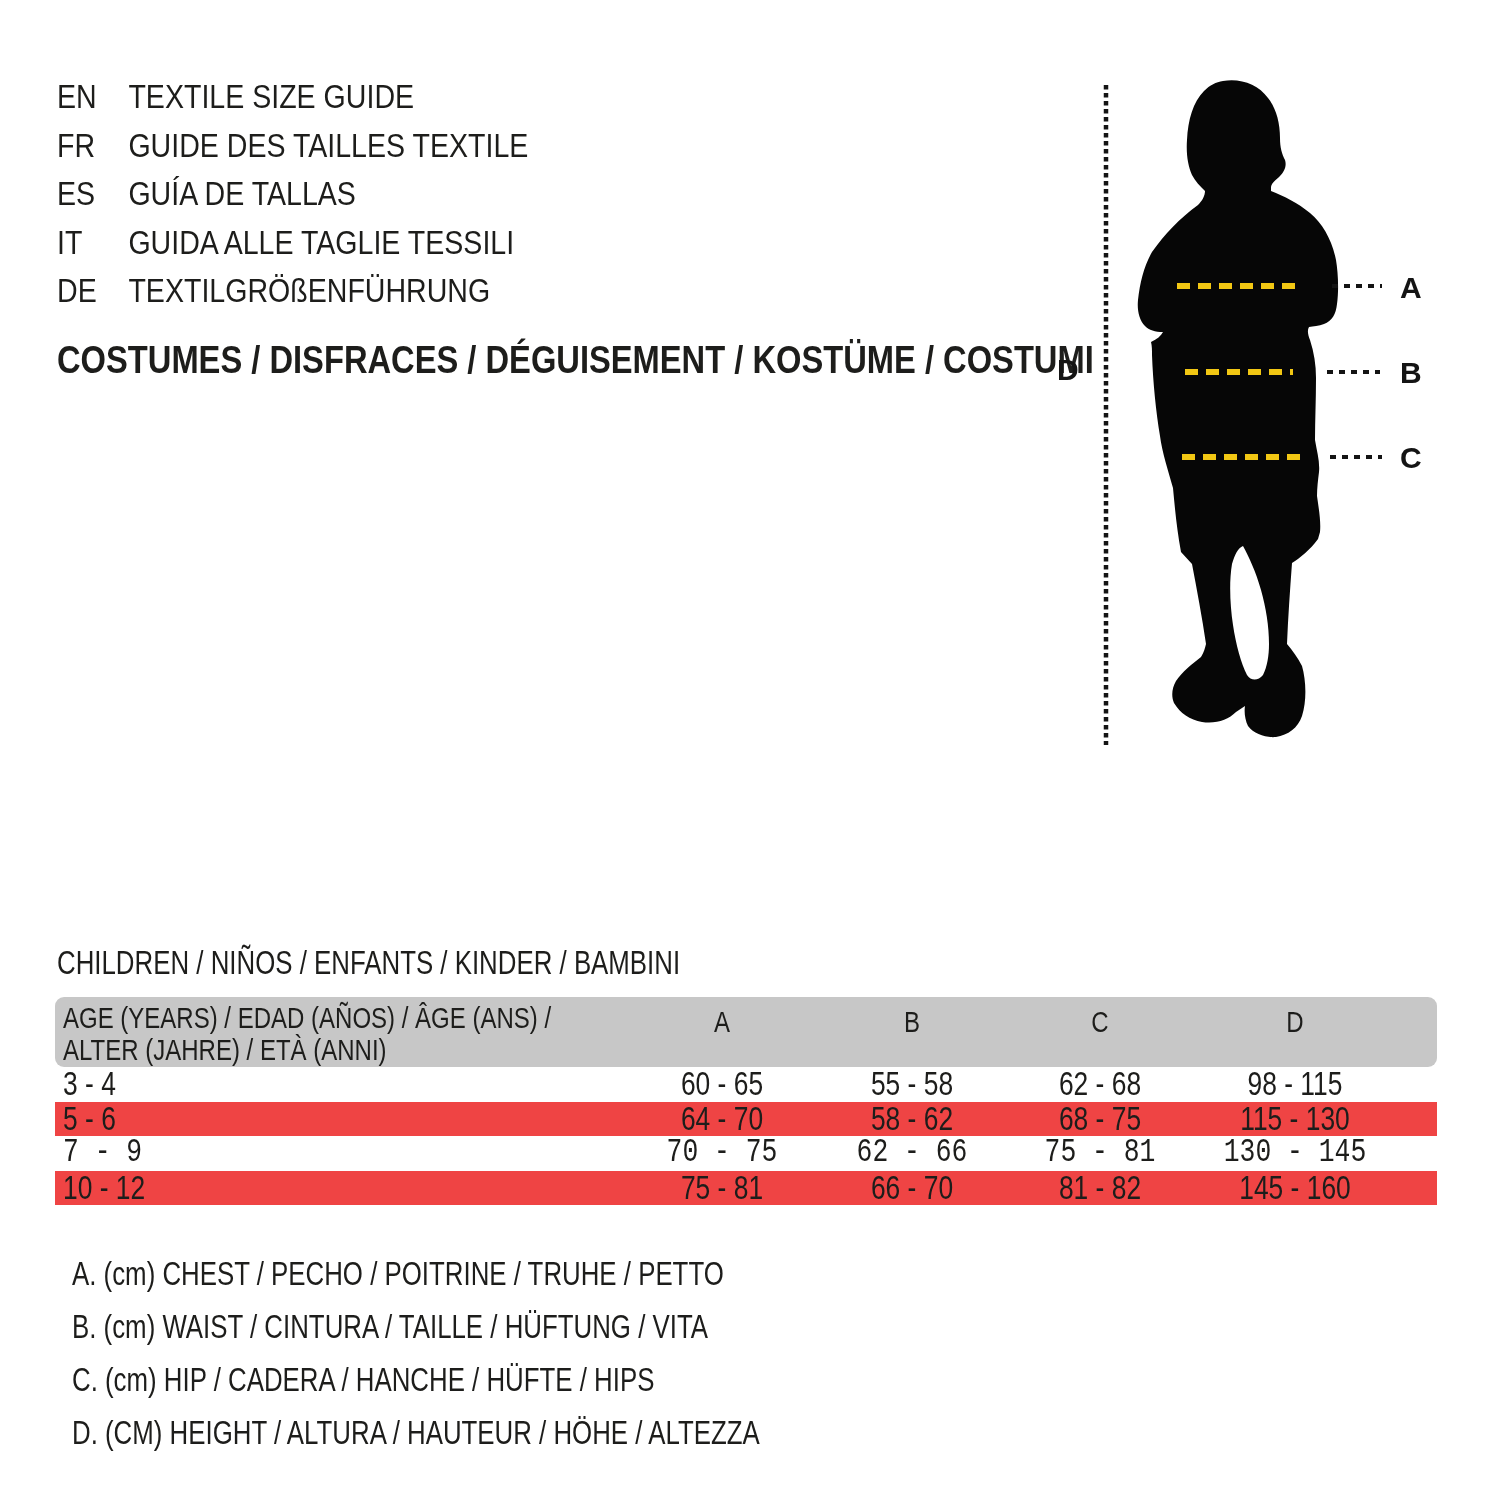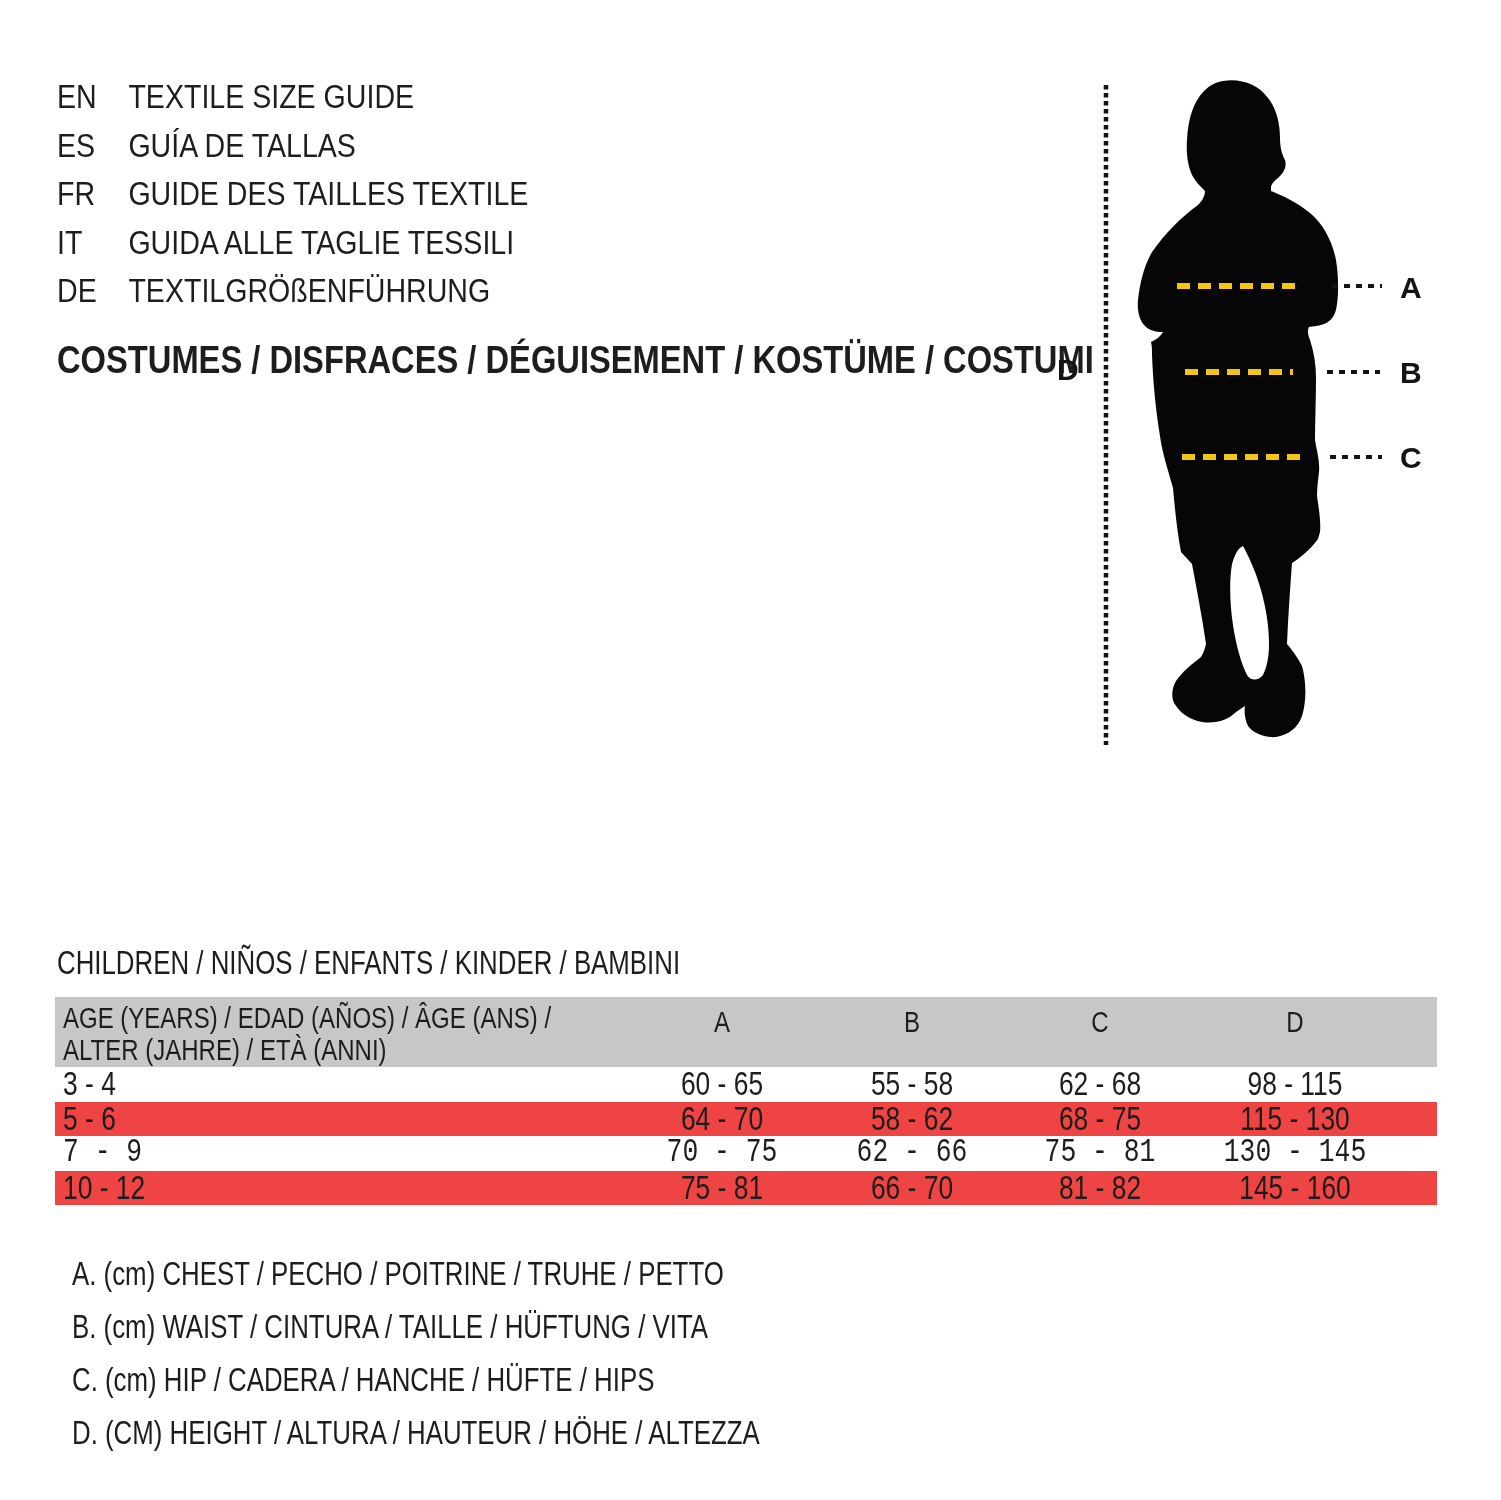--- a/index.html
+++ b/index.html
@@ -28,21 +28,21 @@
   
   .figure { position: absolute; left: 1040px; top: 60px; width: 420px; height: 700px; }
   .fig-label { font-family: "Liberation Sans", sans-serif; font-size: 30px; font-weight: bold; fill: #141414; }
 
   
   .section-title { position: absolute; left: 57px; top: 942px; font-size: 34px; line-height: 40px; }
   .section-title .inner { transform: scaleX(0.76); transform-origin: 0 50%; white-space: nowrap; display: inline-block; }
 
   
   .size-table { position: absolute; left: 55px; top: 997px; width: 1382px; height: 208px; }
-  .thead { position: absolute; left: 0; top: 0; width: 1382px; height: 70px; background: #c7c7c7; }
+  .thead { position: absolute; left: 0; top: 0; width: 1382px; height: 70px; background: #c7c7c7; border-radius: 9px; }
   .age-head { position: absolute; left: 8px; top: 5px; font-size: 30px; line-height: 32px; }
   .age-head .hl { transform: scaleX(0.8); transform-origin: 0 50%; white-space: nowrap; }
   .col-head { position: absolute; top: 9px; width: 200px; text-align: center; font-size: 30px; line-height: 32px; transform: scaleX(0.8); }
   .trow { position: absolute; left: 0; width: 1382px; height: 34.5px; }
   .trow.alt { background: #ef4444; }
   .r0 { top: 70px; } .r1 { top: 104.5px; } .r2 { top: 139px; font-family: Liberation Mono, monospace; } .r3 { top: 173.5px; }
   .age-cell { position: absolute; left: 8px; top: 0; font-size: 33px; line-height: 34.5px; transform: scaleX(0.8); transform-origin: 0 50%; white-space: nowrap; }
   .val-cell { position: absolute; top: 0; width: 200px; text-align: center; font-size: 33px; line-height: 34.5px; transform: scaleX(0.8); }
   .colA { left: 567px; } .colB { left: 757px; } .colC { left: 945px; } .colD { left: 1140px; }
 
@@ -53,24 +53,24 @@
 </head>
 <body>
 
 <div class="page">
 
   <div class="lang-list">
     <div class="lang-row">
       <span class="inner"><span class="lang-code">EN</span><span>TEXTILE SIZE GUIDE</span></span>
     </div>
     <div class="lang-row">
+      <span class="inner"><span class="lang-code">FR</span><span>GUIDE DES TAILLES TEXTILE</span></span>
+    </div>
+    <div class="lang-row">
       <span class="inner"><span class="lang-code">ES</span><span>GUÍA DE TALLAS</span></span>
-    </div>
-    <div class="lang-row">
-      <span class="inner"><span class="lang-code">FR</span><span>GUIDE DES TAILLES TEXTILE</span></span>
     </div>
     <div class="lang-row">
       <span class="inner"><span class="lang-code">IT</span><span>GUIDA ALLE TAGLIE TESSILI</span></span>
     </div>
     <div class="lang-row">
       <span class="inner"><span class="lang-code">DE</span><span>TEXTILGRÖßENFÜHRUNG</span></span>
     </div>
   </div>
 
   <div class="category">

